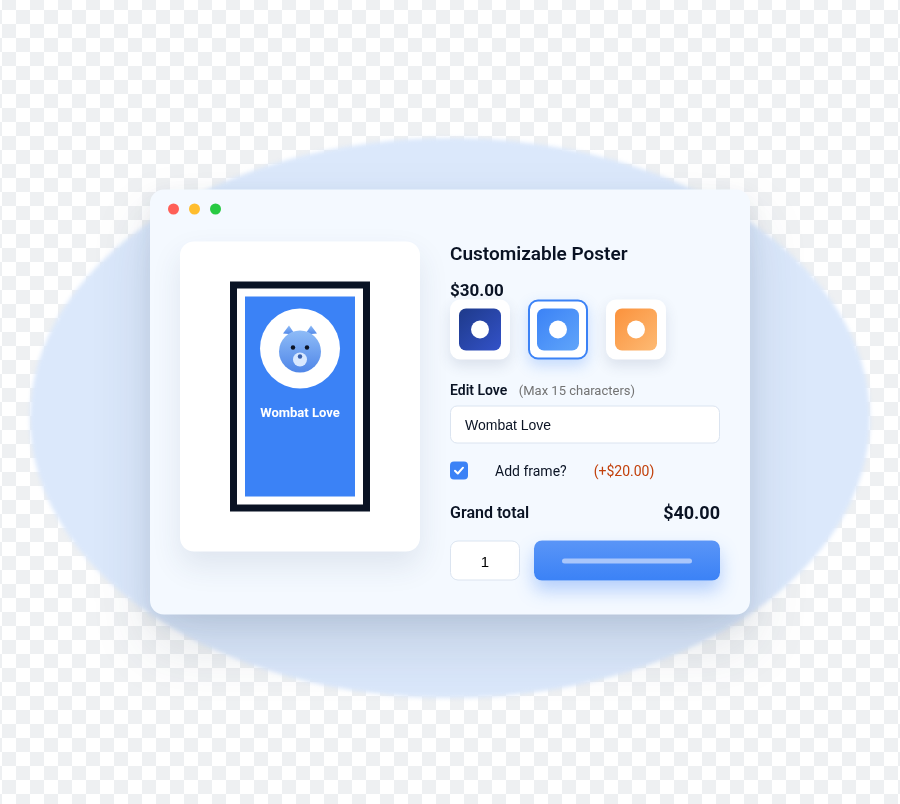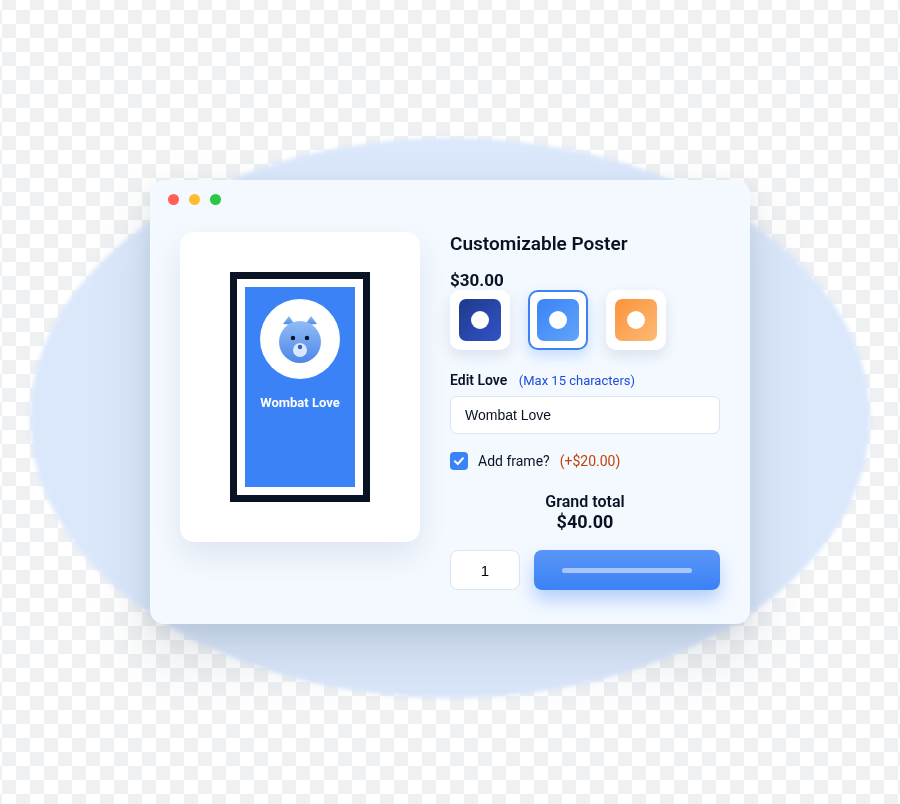--- a/index.html
+++ b/index.html
@@ -107,41 +107,41 @@
   .swatch-card.selected {
     border: 2px solid #3b82f6;
     box-shadow: 0 6px 14px rgba(59,130,246,0.25);
   }
   .swatch-fill {
     width: 42px; height: 42px; border-radius: 7px;
     display: flex; align-items: center; justify-content: center;
   }
   .swatch-dot { width: 18px; height: 18px; background: #fff; border-radius: 50%; }
   .field-label { font-size: 14px; font-weight: 600; margin-bottom: 8px; }
-  .field-hint { font-size: 13px; font-weight: 400; color: #1d4ed8; margin-left: 8px; }
+  .field-hint { font-size: 13px; font-weight: 400; color: #737373; margin-left: 8px; }
   .text-input {
     width: 100%;
     height: 38px;
     border: 1px solid #dbe4f0;
     border-radius: 7px;
     padding: 0 14px;
     font-size: 14px;
     color: #0a1324;
     background: #ffffff;
     outline: none;
     margin-bottom: 18px;
   }
-  .addon-row { display: flex; align-items: center; gap: 10px; margin-bottom: 22px; font-size: 14px; }
+  .addon-row { display: flex; align-items: center; gap: 27px; margin-bottom: 22px; font-size: 14px; }
   .checkbox {
     width: 18px; height: 18px; border-radius: 4px;
     background: #3b82f6; display: flex; align-items: center; justify-content: center;
     cursor: pointer;
   }
   .muted { color: #c2410c; }
-  .total-row { display: flex; justify-content: space-between; align-items: center; margin-bottom: 18px; flex-direction: column; }
+  .total-row { display: flex; justify-content: space-between; align-items: center; margin-bottom: 18px; }
   .total-label { font-size: 16px; font-weight: 600; }
   .total-amount { font-size: 18px; font-weight: 700; }
   .action-row { display: flex; gap: 14px; }
   .qty-input {
     width: 70px; height: 40px;
     border: 1px solid #dbe4f0; border-radius: 8px;
     text-align: center; font-size: 15px; background: #fff;
     outline: none;
   }
   .cta-button {

